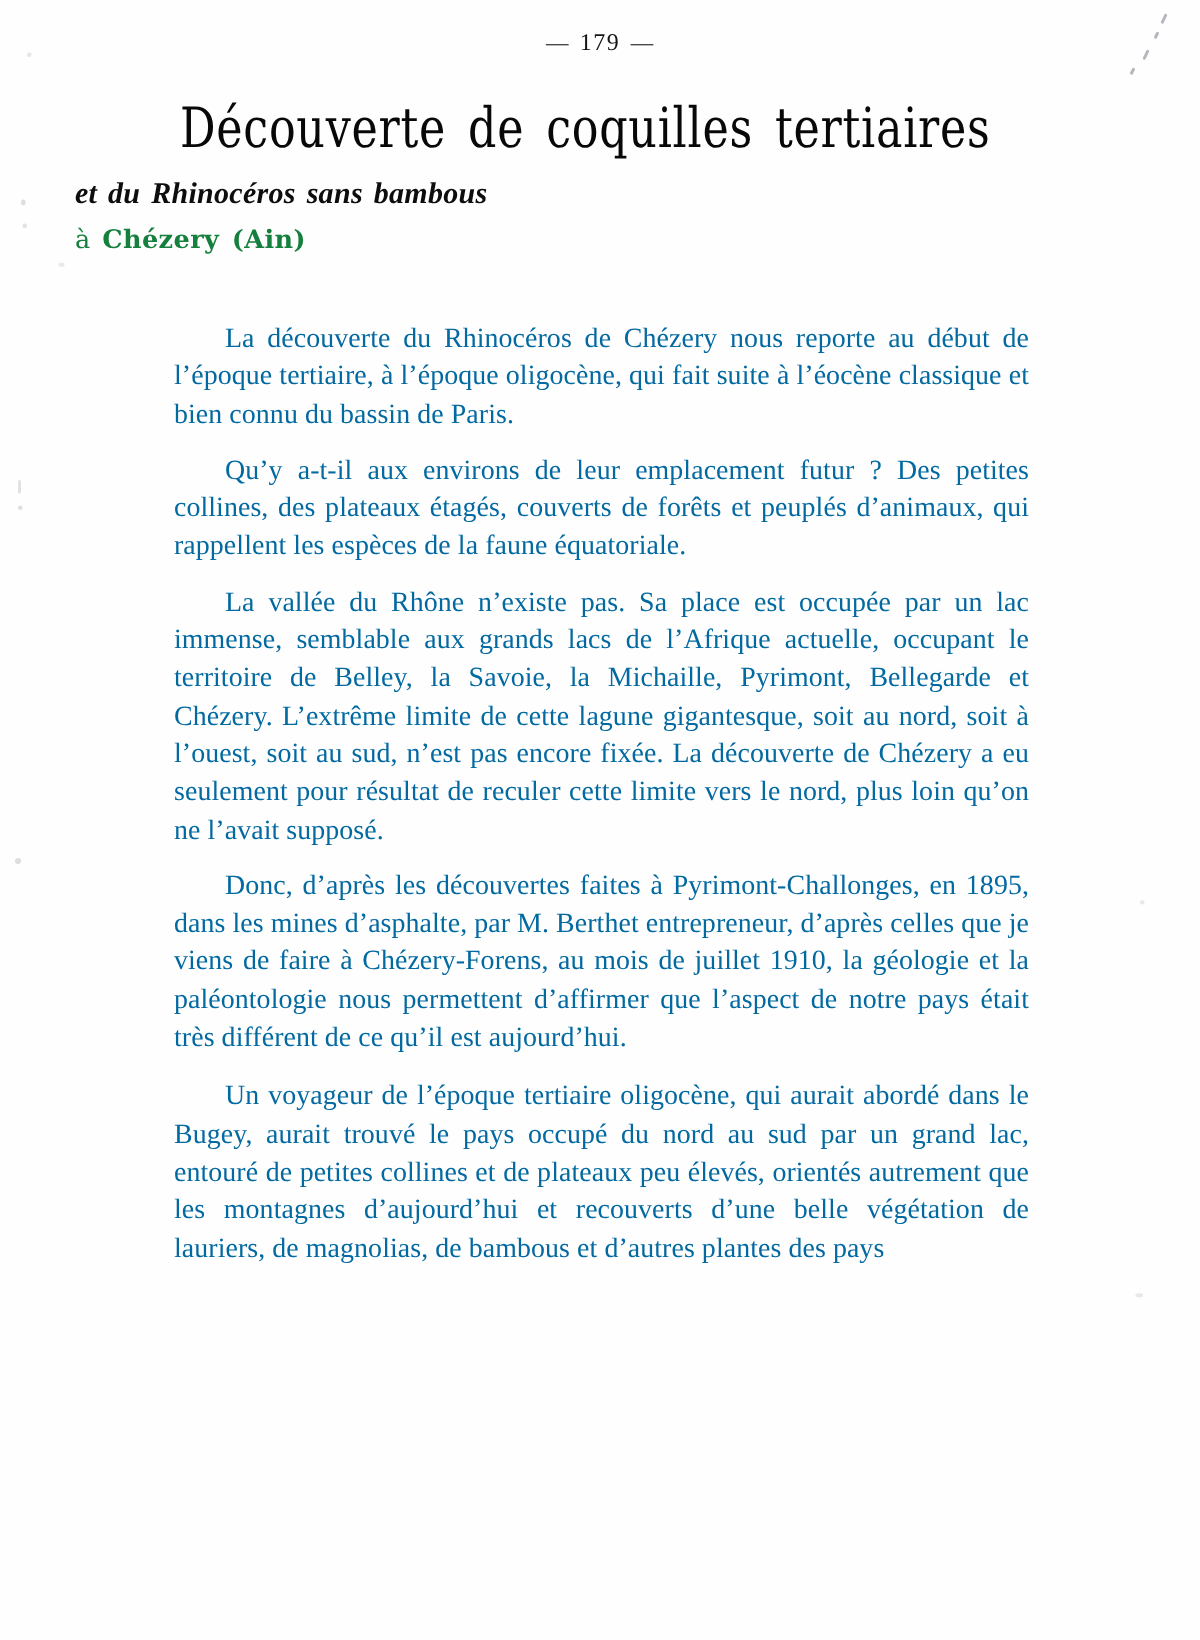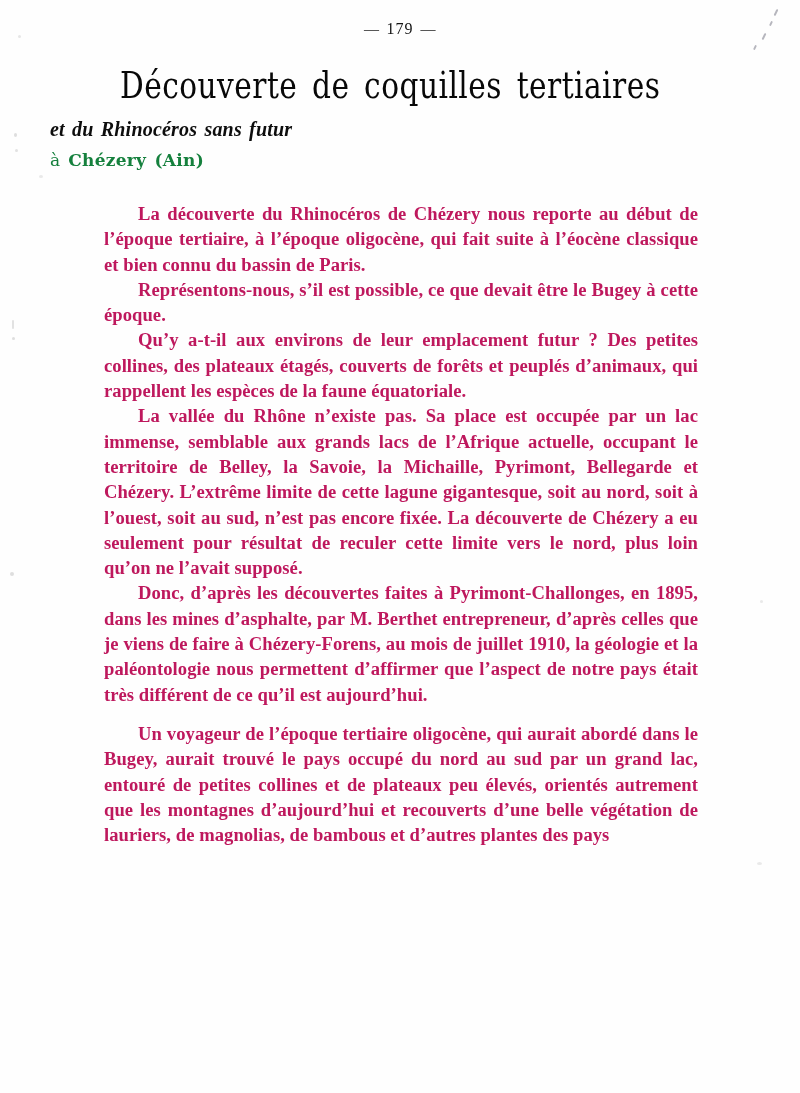--- a/index.html
+++ b/index.html
@@ -102,31 +102,30 @@
   .sub-title2 .plain { font-weight: 400; }
 
   
   .body-col {
     position: absolute;
     top: 201px;
     left: 104px;
     width: 594px;
   }
   p.par {
-    margin: 0;
+    margin: 12px;
     font-size: 18.6px;
     line-height: 25.3px;
     text-align: justify;
     text-align-last: left;
     text-indent: 34px;
     letter-spacing: .05px;
-    color: #be185d;
+    color: #0369a1;
     -webkit-hyphens: none;
     hyphens: none;
-    font-weight: bold;
   }
   p.par.gap { margin-top: 14px; }
 </style>
 </head>
 <body>
 
 <div id="page">
 
   <div class="speck" style="left:18px;top:35px;width:3px;height:3px;opacity:.35;"></div>
   <div class="speck" style="left:14px;top:133px;width:3px;height:4px;opacity:.45;"></div>
@@ -144,26 +143,25 @@
     <i style="left:18px;top:28px;"></i>
     <i style="left:9px;top:40px;height:5px;"></i>
   </div>
 
   <div class="folio">
     <span class="rule">—</span><span class="num">179</span><span class="rule">—</span>
   </div>
 
   <div class="title-block">
     <div class="main-title">Découverte de coquilles tertiaires</div>
-    <div class="sub-title">et du Rhinocéros sans futur</div>
+    <div class="sub-title">et du Rhinocéros sans bambous</div>
     <div class="sub-title2"><span class="plain">à </span><span>Chézery (Ain)</span></div>
   </div>
 
   <div class="body-col">
     <p class="par">La découverte du Rhinocéros de Chézery nous reporte au début de l’époque tertiaire, à l’époque oligocène, qui fait suite à l’éocène classique et bien connu du bassin de Paris.</p>
-    <p class="par">Représentons-nous, s’il est possible, ce que devait être le Bugey à cette époque.</p>
     <p class="par">Qu’y a-t-il aux environs de leur emplacement futur ? Des petites collines, des plateaux étagés, couverts de forêts et peuplés d’animaux, qui rappellent les espèces de la faune équatoriale.</p>
     <p class="par">La vallée du Rhône n’existe pas. Sa place est occupée par un lac immense, semblable aux grands lacs de l’Afrique actuelle, occupant le territoire de Belley, la Savoie, la Michaille, Pyrimont, Bellegarde et Chézery. L’extrême limite de cette lagune gigantesque, soit au nord, soit à l’ouest, soit au sud, n’est pas encore fixée. La découverte de Chézery a eu seulement pour résultat de reculer cette limite vers le nord, plus loin qu’on ne l’avait supposé.</p>
     <p class="par">Donc, d’après les découvertes faites à Pyrimont-Challonges, en 1895, dans les mines d’asphalte, par M. Berthet entrepreneur, d’après celles que je viens de faire à Chézery-Forens, au mois de juillet 1910, la géologie et la paléontologie nous permettent d’affirmer que l’aspect de notre pays était très différent de ce qu’il est aujourd’hui.</p>
     <p class="par gap">Un voyageur de l’époque tertiaire oligocène, qui aurait abordé dans le Bugey, aurait trouvé le pays occupé du nord au sud par un grand lac, entouré de petites collines et de plateaux peu élevés, orientés autrement que les montagnes d’aujourd’hui et recouverts d’une belle végétation de lauriers, de magnolias, de bambous et d’autres plantes des pays</p>
   </div>
 
 </div>
 
 </body></html>

